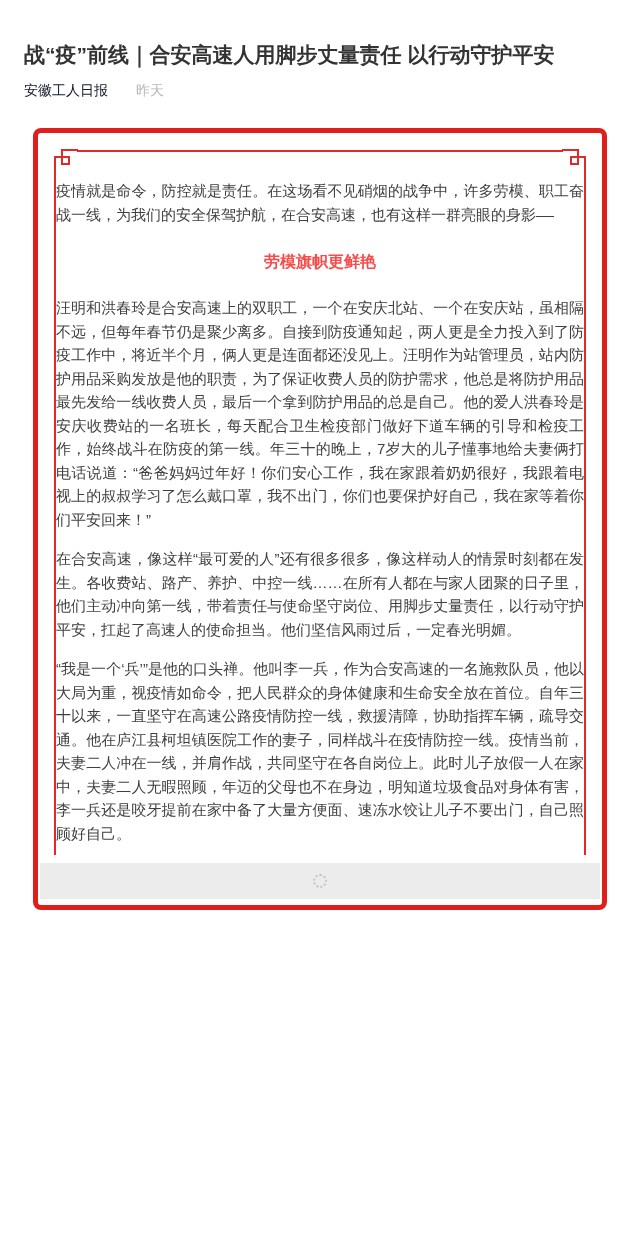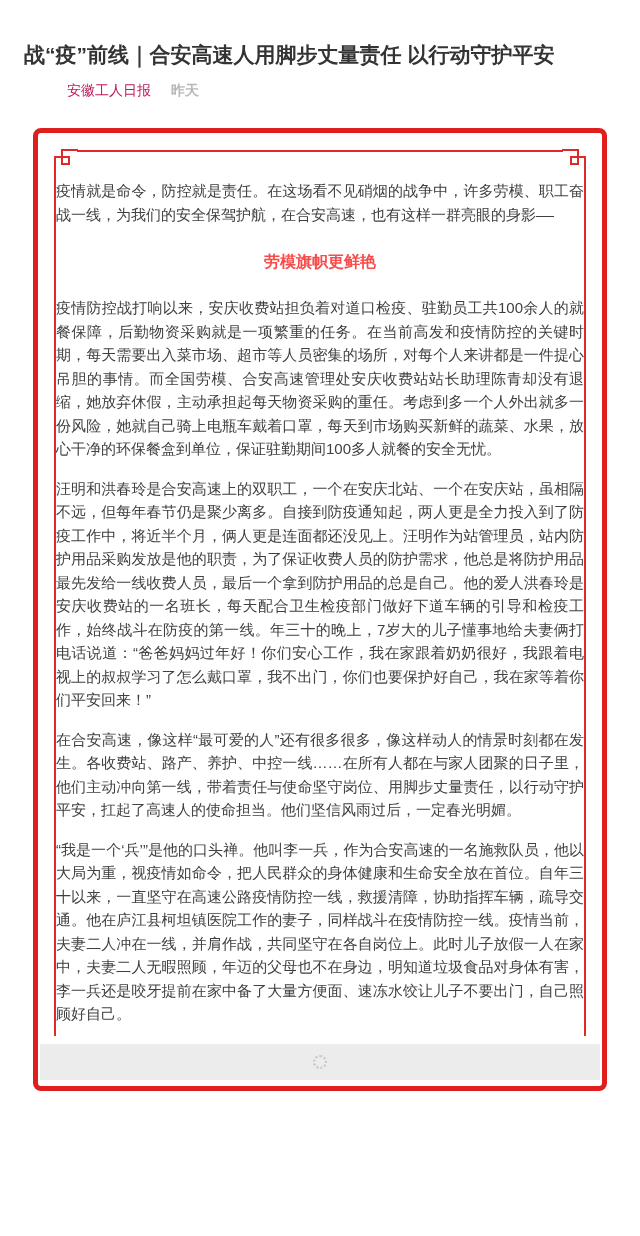--- a/index.html
+++ b/index.html
@@ -16,22 +16,22 @@
 
   
   .header { padding: 40px 24px 0 24px; }
   .title {
     font-size: 21px;
     line-height: 30px;
     font-weight: 700;
     color: #333333;
   }
   .meta { margin-top: 12px; font-size: 14px; }
-  .source { color: #be185d; cursor: pointer; margin-left: 43px; }
-  .time { color: #b7b7b7; margin-left: 16px; font-weight: bold; }
+  .source { color: #0f172a; cursor: pointer; }
+  .time { color: #b7b7b7; margin-left: 24px; }
 
   
   .frame {
     position: relative;
     margin: 28px 33px 14px 33px;
     border: 5px solid #df1e1e;
     border-radius: 8px;
     padding: 40px 18px 0 18px;
     background: #ffffff;
   }
@@ -112,21 +112,20 @@
     </span>
     <span class="orn orn-tr">
       <svg width="26" height="28" viewBox="0 0 26 28">
         <path d="M26,1 H10 V15 H17 V8 H3 V28" fill="none" stroke="#e02a2a" stroke-width="2"></path>
       </svg>
     </span>
 
     <div class="content">
       <p>疫情就是命令，防控就是责任。在这场看不见硝烟的战争中，许多劳模、职工奋战一线，为我们的安全保驾护航，在合安高速，也有这样一群亮眼的身影——</p>
       <h2>劳模旗帜更鲜艳</h2>
-      <p>疫情防控战打响以来，安庆收费站担负着对道口检疫、驻勤员工共100余人的就餐保障，后勤物资采购就是一项繁重的任务。在当前高发和疫情防控的关键时期，每天需要出入菜市场、超市等人员密集的场所，对每个人来讲都是一件提心吊胆的事情。而全国劳模、合安高速管理处安庆收费站站长助理陈青却没有退缩，她放弃休假，主动承担起每天物资采购的重任。考虑到多一个人外出就多一份风险，她就自己骑上电瓶车戴着口罩，每天到市场购买新鲜的蔬菜、水果，放心干净的环保餐盒到单位，保证驻勤期间100多人就餐的安全无忧。</p>
       <p>汪明和洪春玲是合安高速上的双职工，一个在安庆北站、一个在安庆站，虽相隔不远，但每年春节仍是聚少离多。自接到防疫通知起，两人更是全力投入到了防疫工作中，将近半个月，俩人更是连面都还没见上。汪明作为站管理员，站内防护用品采购发放是他的职责，为了保证收费人员的防护需求，他总是将防护用品最先发给一线收费人员，最后一个拿到防护用品的总是自己。他的爱人洪春玲是安庆收费站的一名班长，每天配合卫生检疫部门做好下道车辆的引导和检疫工作，始终战斗在防疫的第一线。年三十的晚上，7岁大的儿子懂事地给夫妻俩打电话说道：“爸爸妈妈过年好！你们安心工作，我在家跟着奶奶很好，我跟着电视上的叔叔学习了怎么戴口罩，我不出门，你们也要保护好自己，我在家等着你们平安回来！”</p>
       <p>在合安高速，像这样“最可爱的人”还有很多很多，像这样动人的情景时刻都在发生。各收费站、路产、养护、中控一线……在所有人都在与家人团聚的日子里，他们主动冲向第一线，带着责任与使命坚守岗位、用脚步丈量责任，以行动守护平安，扛起了高速人的使命担当。他们坚信风雨过后，一定春光明媚。</p>
       <p>“我是一个‘兵’”是他的口头禅。他叫李一兵，作为合安高速的一名施救队员，他以大局为重，视疫情如命令，把人民群众的身体健康和生命安全放在首位。自年三十以来，一直坚守在高速公路疫情防控一线，救援清障，协助指挥车辆，疏导交通。他在庐江县柯坦镇医院工作的妻子，同样战斗在疫情防控一线。疫情当前，夫妻二人冲在一线，并肩作战，共同坚守在各自岗位上。此时儿子放假一人在家中，夫妻二人无暇照顾，年迈的父母也不在身边，明知道垃圾食品对身体有害，李一兵还是咬牙提前在家中备了大量方便面、速冻水饺让儿子不要出门，自己照顾好自己。</p>
     </div>
 
     <div class="placeholder">
       <div class="spinner"></div>
     </div>
 
   </div>

